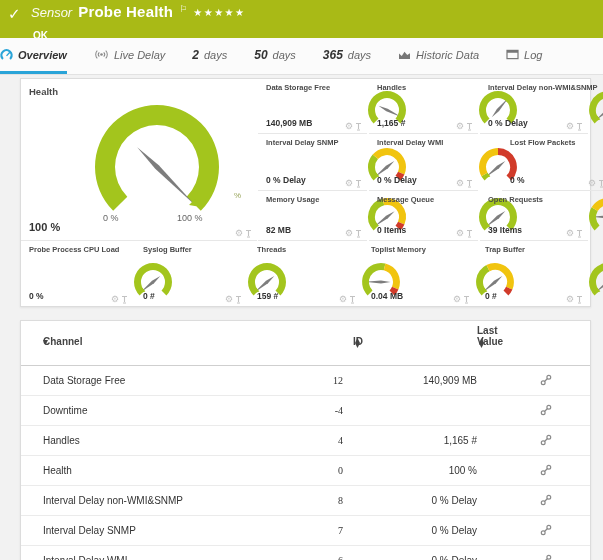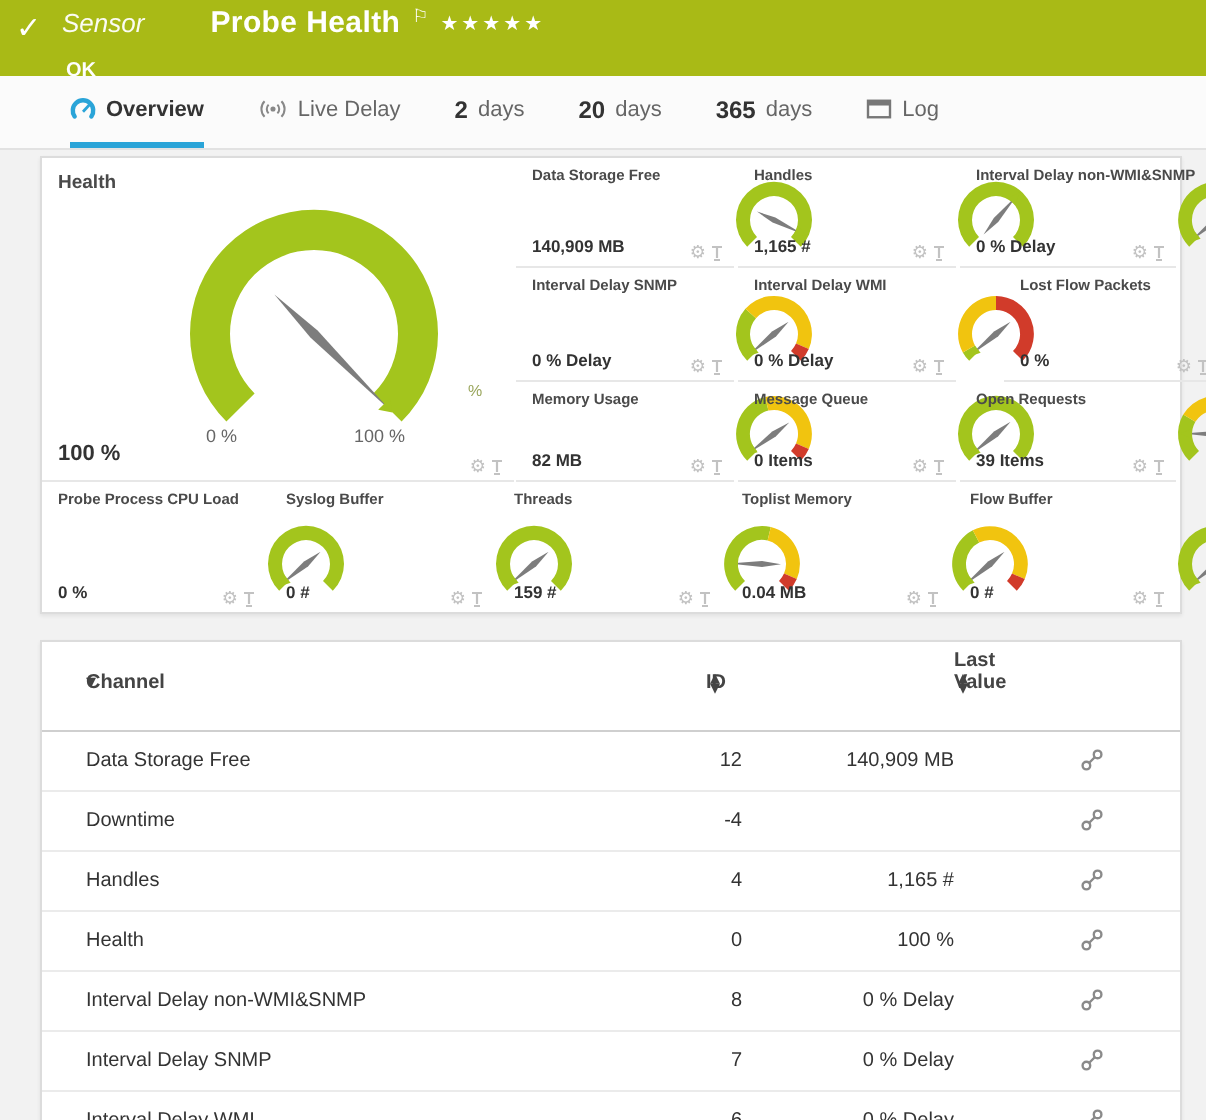--- a/index.html
+++ b/index.html
@@ -5,28 +5,28 @@
   html,body{margin:0;padding:0;}
   body{font-family:"Liberation Sans","DejaVu Sans",sans-serif;background:#e9e9e9;}
   .screen{position:relative;width:603px;height:560px;overflow:hidden;background:#f2f2f2;}
 
   
   .topbar{position:absolute;left:0;top:0;width:603px;height:38px;background:#a9ba16;color:#fff;}
   .topbar .check{position:absolute;left:8px;top:5px;font-size:15px;font-weight:bold;}
   .titleblock{position:absolute;left:31px;top:3px;}
   .titleline{display:flex;align-items:baseline;gap:6px;}
   .kind{font-style:italic;font-size:13px;color:rgba(255,255,255,.95);}
-  .name{font-weight:bold;font-size:15px;letter-spacing:.2px;margin-left:27px;}
+  .name{font-weight:bold;font-size:15px;letter-spacing:.2px;}
   .flag{font-size:9px;position:relative;top:-5px;cursor:pointer;}
   .stars{font-size:10px;letter-spacing:1.5px;position:relative;top:-1px;cursor:pointer;}
   .statusline{font-size:10px;font-weight:bold;margin-top:10px;margin-left:2px;}
 
   
   .tabs{position:absolute;left:0;top:38px;width:603px;height:37px;background:#fbfbfb;
-        border-bottom:1px solid #e2e2e2;display:flex;align-items:stretch;padding-left:35px;gap:27px;box-sizing:border-box;}
+        border-bottom:1px solid #e2e2e2;display:flex;align-items:stretch;gap:27px;box-sizing:border-box;font-style:italic;}
   .tab{display:flex;align-items:center;gap:5px;font-size:11px;color:#666;cursor:pointer;
        border-bottom:3px solid transparent;box-sizing:border-box;white-space:nowrap;}
   .tab.active{border-bottom-color:#2aa4d8;color:#333;font-weight:bold;}
   .tab .num{font-weight:bold;color:#333;font-size:12px;}
   .tab svg{display:block;}
 
   
   .panel{position:absolute;background:#fff;border:1px solid #dcdcdc;box-shadow:0 1px 2px rgba(0,0,0,.07);box-sizing:border-box;}
   .panel.gauges{left:20px;top:78px;width:571px;height:229px;}
   .panel.channels{left:20px;top:320px;width:571px;height:276px;}
@@ -47,21 +47,21 @@
   .thead{position:relative;height:44px;border-bottom:1px solid #cfcfcf;}
   .thead span{position:absolute;bottom:9px;font-size:10px;font-weight:bold;color:#444;cursor:pointer;}
   .th-channel{left:22px;}
   .th-id{right:237px;}
   .th-val{right:113px;}
   .sortcaret{font-size:8px;color:#555;}
   .sortud{display:inline-block;font-size:6px;line-height:5px;color:#b5b5b5;vertical-align:1px;margin-left:2px;text-align:center;}
   .trow{position:relative;height:29px;border-bottom:1px solid #ebebeb;font-size:10px;color:#333;}
   .trow span{position:absolute;top:0;line-height:29px;white-space:nowrap;}
   .c-name{left:22px;cursor:pointer;}
-  .c-id{right:219px;}
+  .c-id{right:247px;font-family:Liberation Serif, serif;}
   .c-val{right:113px;}
   .c-ico{right:38px;top:8px !important;line-height:normal !important;cursor:pointer;}
 </style>
 </head>
 <body>
 
 <div class="screen">
 
   <header class="topbar">
     <span class="check">✓</span>
@@ -89,26 +89,32 @@
           <circle cx="8" cy="6" r="1.4" fill="#888"></circle>
           <path d="M5.6 3.6 a3.4 3.4 0 0 0 0 4.8 M10.4 3.6 a3.4 3.4 0 0 1 0 4.8 M3.4 1.8 a6 6 0 0 0 0 8.4 M12.6 1.8 a6 6 0 0 1 0 8.4" stroke="#888" fill="none" stroke-width="1.1"></path>
         </svg>
         <span>Live Delay</span>
       </div>
       <div class="tab">
         <span class="num">2</span>
         <span>days</span>
       </div>
       <div class="tab">
-        <span class="num">20</span>
+        <span class="num">50</span>
         <span>days</span>
       </div>
       <div class="tab">
         <span class="num">365</span>
         <span>days</span>
+      </div>
+      <div class="tab">
+        <svg width="13" height="11" viewBox="0 0 14 12">
+          <path d="M1 11 V5 l3 2.6 3-4.6 3 3.5 3-2 V11 z" fill="#777"></path>
+        </svg>
+        <span>Historic Data</span>
       </div>
       <div class="tab">
         <svg width="13" height="11" viewBox="0 0 14 12">
           <rect x="1" y="1.5" width="12" height="9" fill="none" stroke="#777" stroke-width="1.3"></rect>
           <rect x="1" y="1.5" width="12" height="2.6" fill="#777"></rect>
         </svg>
         <span>Log</span>
       </div>
     </nav>
 
@@ -362,21 +368,21 @@
         </div>
         <div class="gvalue">0.04 MB</div>
         <div class="gicons">
           <span class="gear">⚙</span>
           <svg width="7" height="9" viewBox="0 0 7 9">
             <path d="M1 1.5 h5 M3.5 1.5 v5.5 M2 8 h3" stroke="#c2c2c2" fill="none" stroke-width="1.1"></path>
           </svg>
         </div>
       </div>
       <div class="gcell noborder" style="left: 456px; top: 162px; width: 111px; height: 65px;">
-        <div class="gtitle">Flow Buffer</div>
+        <div class="gtitle">Trap Buffer</div>
         <div style="position:absolute;right:6px;top:19px;">
           <svg class="gsvg" width="52" height="42" viewBox="0 0 52 42">
             <path d="M12.6 35.4 A19 19 0 1 1 39.4 35.4 L34.5 30.5 A12 12 0 1 0 17.5 30.5 Z" fill="#a3c51d"></path>
             <polygon points="13.3,32.5 25.0,20.8 33.3,15.9 27.0,23.2" fill="#7d7d7d"></polygon>
             <polygon points="12.1,33.5 15.3,27.8 18.3,31.4" fill="#a3c51d"></polygon>
           </svg>
         </div>
         <div class="gvalue">0 #</div>
         <div class="gicons">
           <span class="gear">⚙</span>

